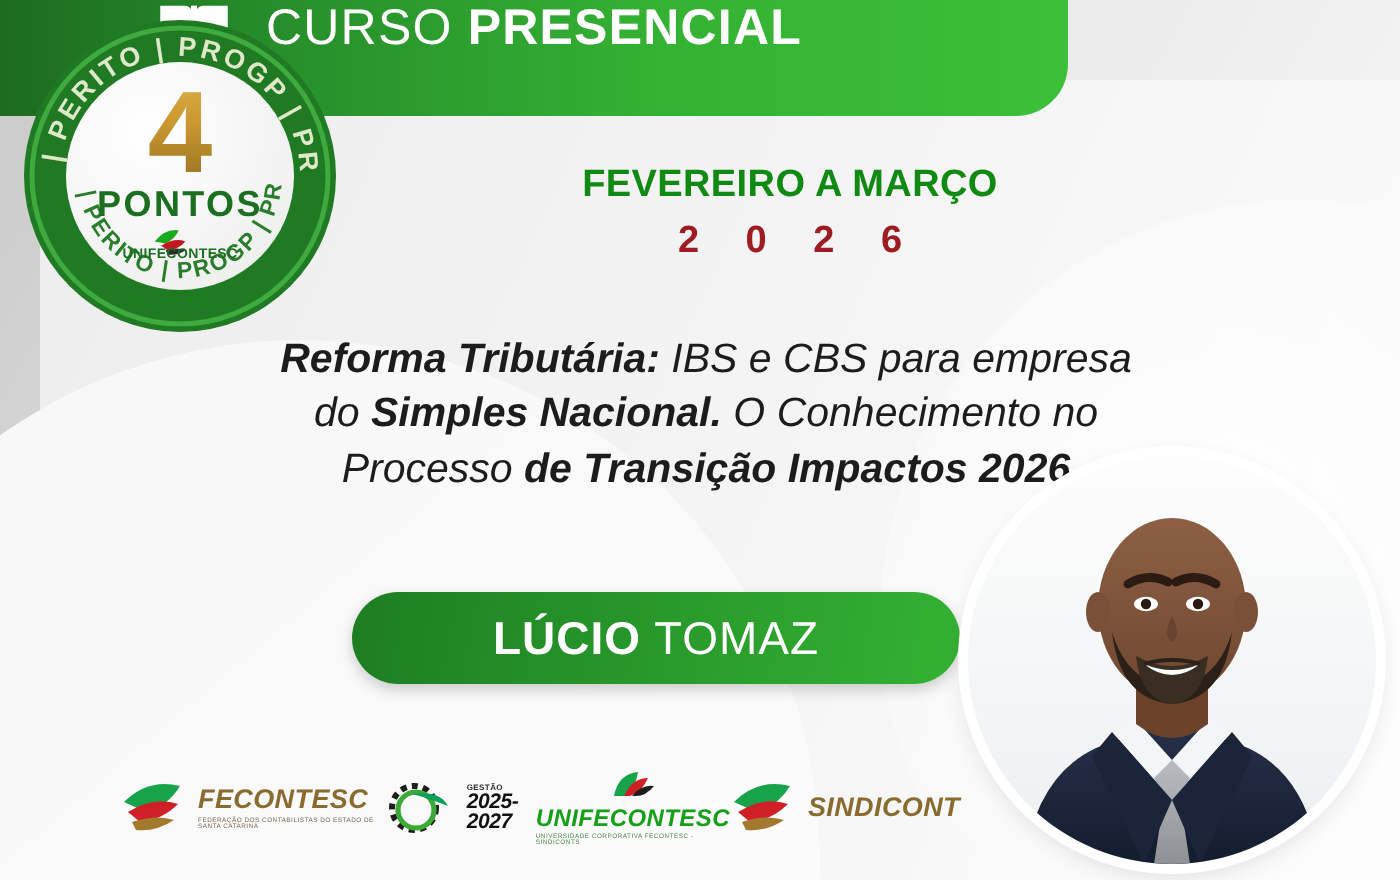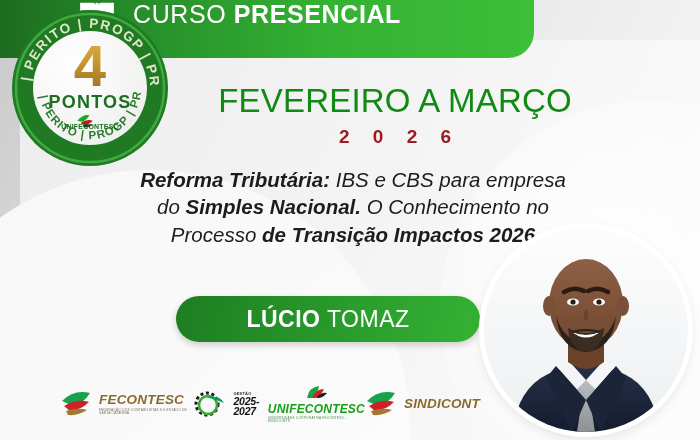--- a/index.html
+++ b/index.html
@@ -54,21 +54,21 @@
   }
   .seal-code{
     position:absolute; left:10px; top:143px; width:160px;
     text-align:center; color:#1a7d1e; font-size:12px; font-weight:700;
     letter-spacing:.6px; z-index:6;
   }
 
   
   .date-block{ position:absolute; left:186px; top:82px; width:418px; text-align:center; z-index:4; }
   .date-month{
-    color:#118a14; font-size:33px; font-weight:400; letter-spacing:.2px;
+    color:#118a14; font-size:19px; font-weight:700; letter-spacing:.2px;
   }
   .date-year{
     margin-top:6px; color:#9e1b22; font-size:19px; font-weight:700; letter-spacing:9px;
     padding-left:9px;
   }
 
   
   .title{
     position:absolute; left:128px; top:166px; width:450px;
     text-align:center; color:#1c1c1c; font-size:20.5px; line-height:1.33;

